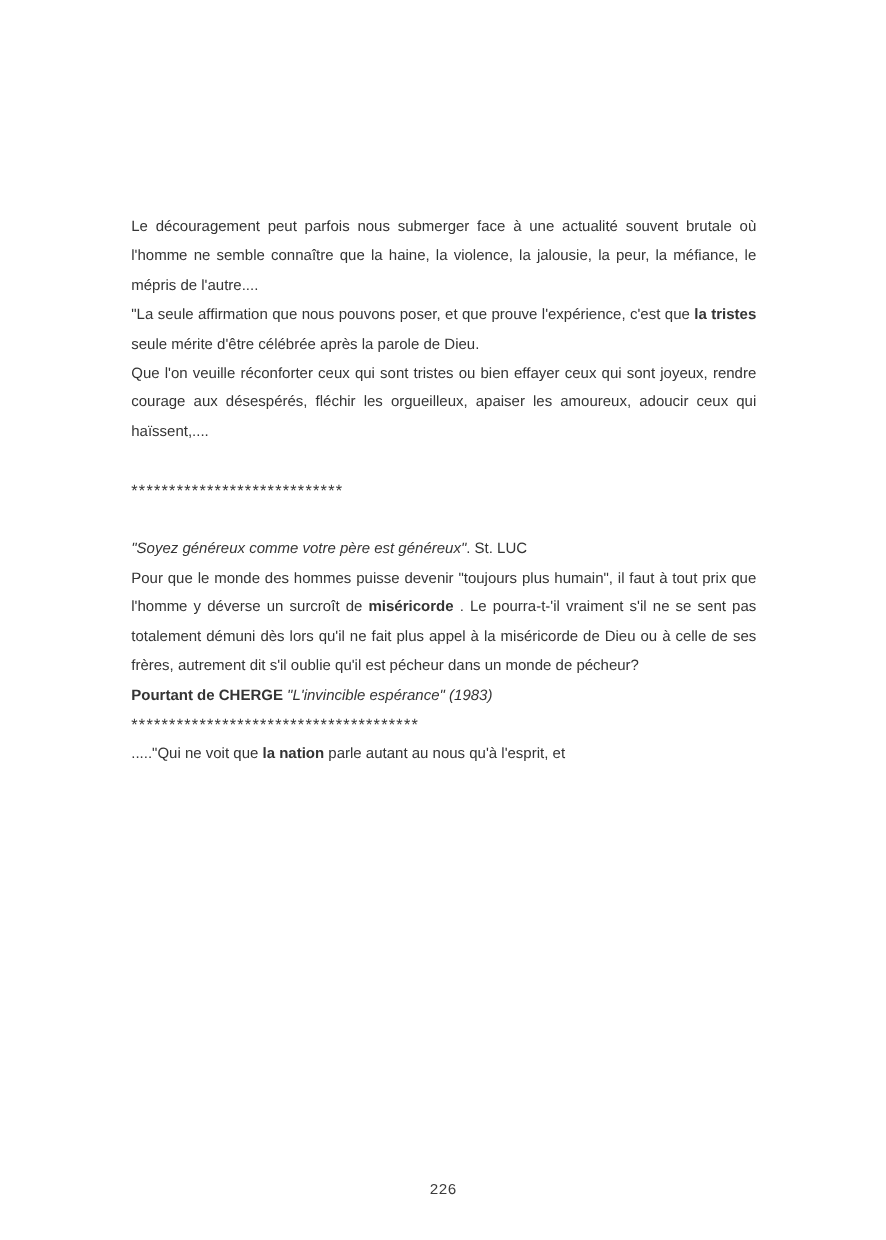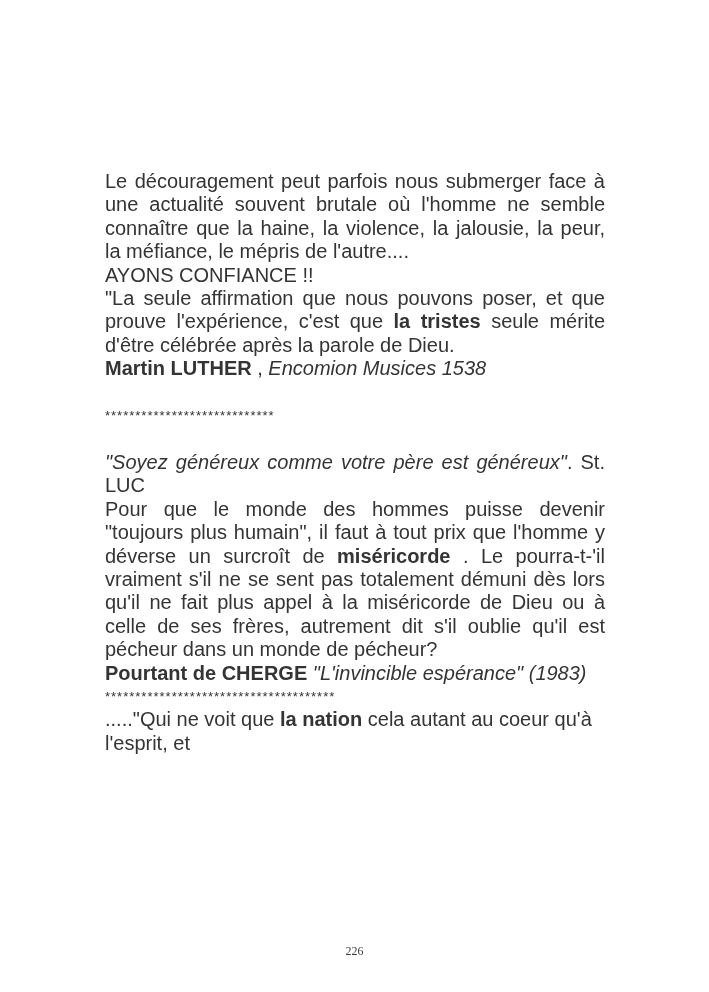--- a/index.html
+++ b/index.html
@@ -17,21 +17,21 @@
     overflow: hidden;
   }
   .text-block {
     position: absolute;
     top: 170px;
     left: 105px;
     width: 500px;
   }
   .text-block p {
     margin: 0;
-    font-size: 20px;
+    font-size: 12px;
     line-height: 23.4px;
     text-align: justify;
   }
   .text-block p.body:last-child {
     text-align: left;
   }
   .text-block p.separator {
     font-size: 13px;
     letter-spacing: 1px;
     text-align: left;
@@ -42,37 +42,36 @@
     text-align: left;
   }
   .b { font-weight: 700; text-align: right; }
   .i { font-style: italic; }
   .page-number {
     position: absolute;
     bottom: 33px;
     left: 0;
     width: 100%;
     text-align: center;
-    font-family: Liberation Serif, serif;
+    font-family: Liberation Mono, monospace;
     font-size: 12px;
     color: #3c3c3c;
   }
 </style>
 </head>
 <body>
 
 <div class="sheet">
   <div class="text-block">
       <p class="body"><span>Le découragement peut parfois nous submerger face à une actualité souvent brutale où l'homme ne semble connaître que la haine, la violence, la jalousie, la peur, la méfiance, le mépris de l'autre....</span></p>
-      <p class="body"><span>AYONS CONFIANCE !!</span></p>
       <p class="body"><span>"La seule affirmation que nous pouvons poser, et que prouve l'expérience, c'est que </span><span class="b">la tristes</span><span> seule mérite d'être célébrée après la parole de Dieu.</span></p>
-      <p class="body"><span class="b">Martin LUTHER </span><span>, </span><span class="i">Encomion Musices 1538</span></p>
+      <p class="body"><span>Que l'on veuille réconforter ceux qui sont tristes ou bien effayer ceux qui sont joyeux, rendre courage aux désespérés, fléchir les orgueilleux, apaiser les amoureux, adoucir ceux qui haïssent,....</span></p>
       <p class="blank">&nbsp;</p>
       <p class="separator"><span>****************************</span></p>
       <p class="blank">&nbsp;</p>
       <p class="body"><span class="i">"Soyez généreux comme votre père est généreux"</span><span>. St. LUC</span></p>
       <p class="body"><span>Pour que le monde des hommes puisse devenir "toujours plus humain", il faut à tout prix que l'homme y déverse un surcroît de </span><span class="b">miséricorde</span><span> . Le pourra-t-'il vraiment s'il ne se sent pas totalement démuni dès lors qu'il ne fait plus appel à la miséricorde de Dieu ou à celle de ses frères, autrement dit s'il oublie qu'il est pécheur dans un monde de pécheur?</span></p>
       <p class="body"><span class="b">Pourtant de CHERGE </span><span class="i">"L'invincible espérance" (1983)</span></p>
       <p class="separator"><span>**************************************</span></p>
-      <p class="body"><span>....."Qui ne voit que </span><span class="b">la nation</span><span> cela autant au coeur qu'à l'esprit, et</span></p>
+      <p class="body"><span>....."Qui ne voit que </span><span class="b">la nation</span><span> parle autant au nous qu'à l'esprit, et</span></p>
     </div>
   <div class="page-number">226</div>
 </div>
 
 </body></html>

